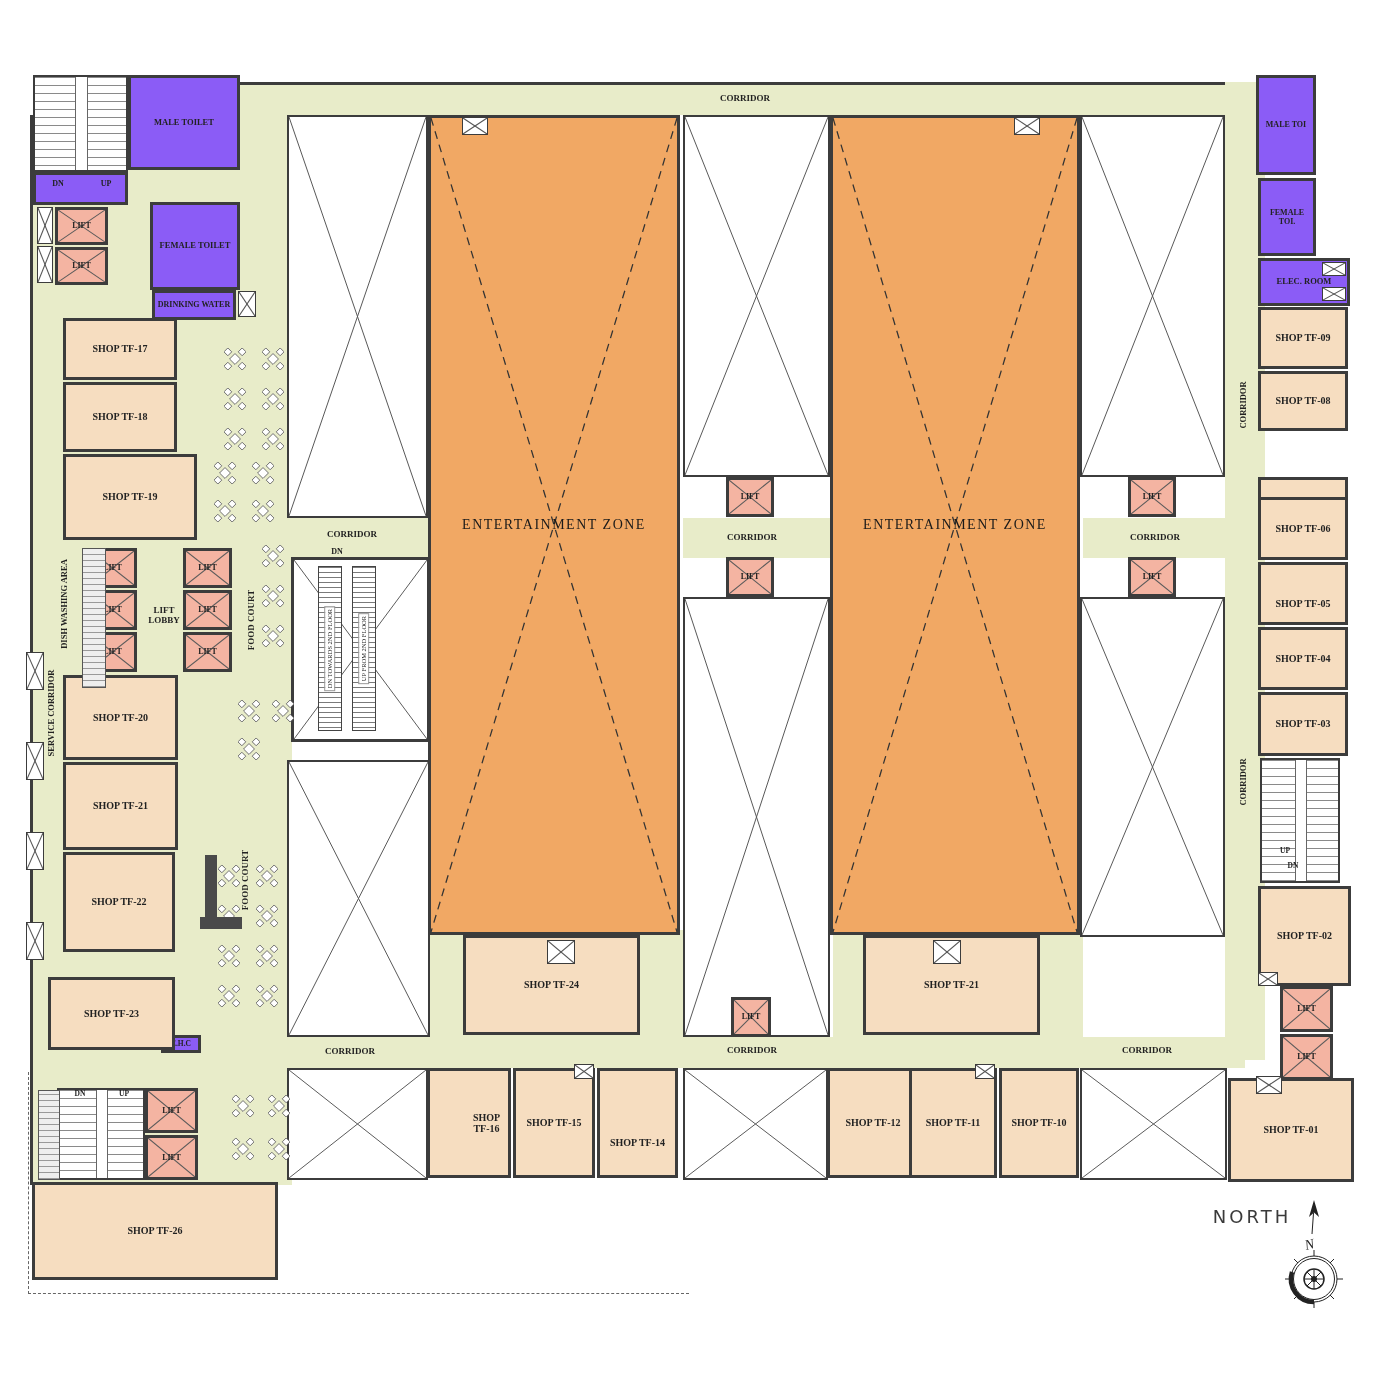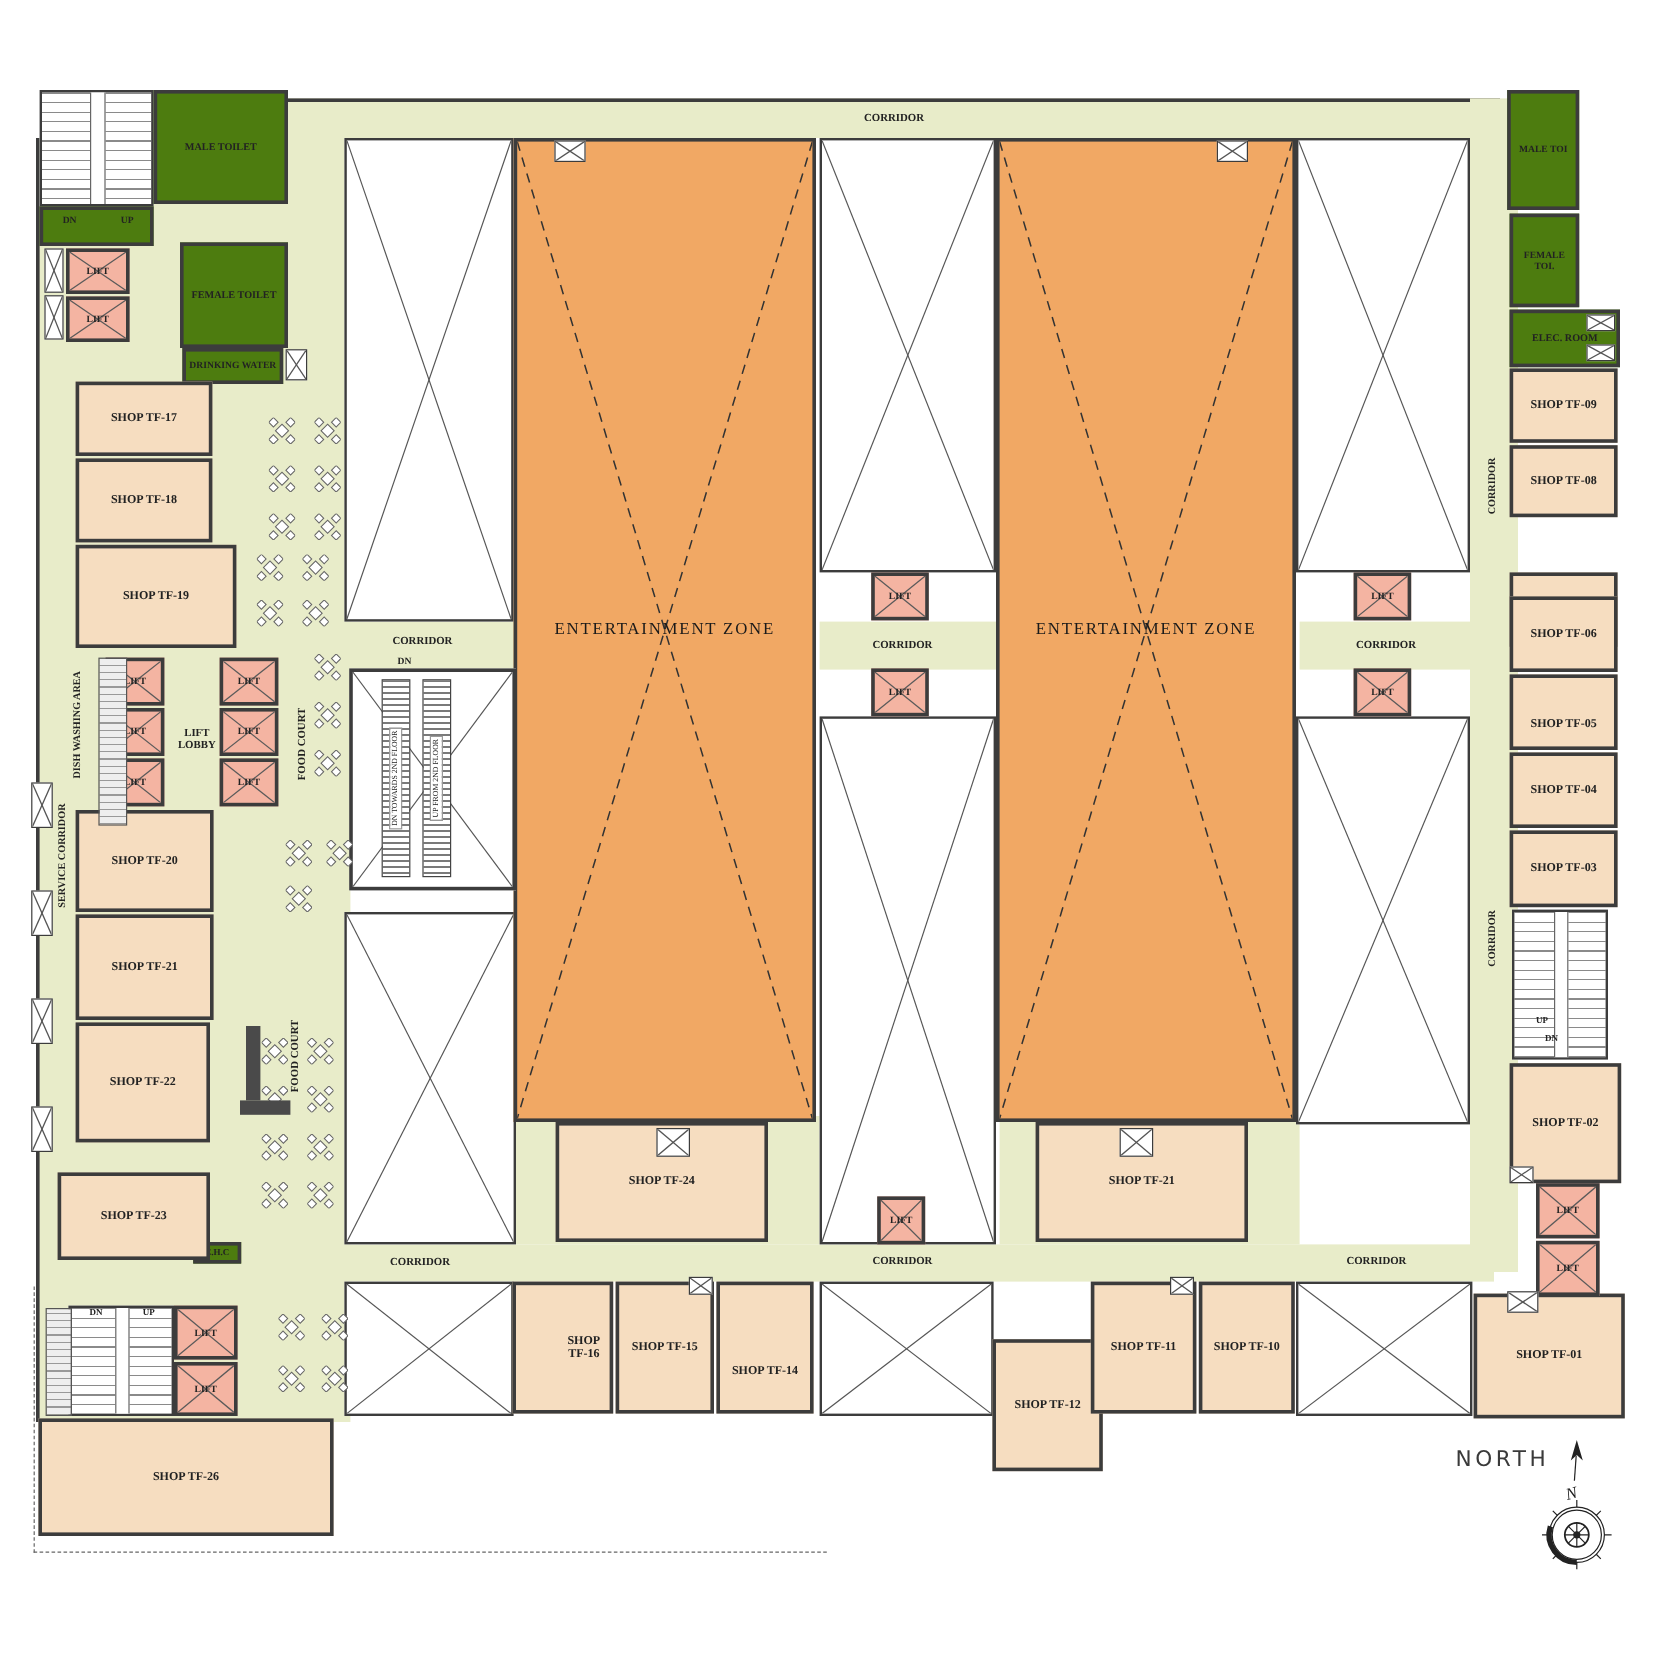--- a/index.html
+++ b/index.html
@@ -4,21 +4,21 @@
 <title>Floor Plan</title>
 <style>
   html,body{margin:0;padding:0;background:#fff}
   #plan{position:relative;width:1400px;height:1400px;background:#fff;overflow:hidden;
         font-family:"Liberation Serif","DejaVu Serif",serif;}
   .zone{position:absolute;background:#e8ecc9;box-sizing:border-box;border:0 solid #3c3c3c;z-index:0}
   .room{position:absolute;box-sizing:border-box;border:3px solid #3c3c3c;
         display:flex;align-items:center;justify-content:center;z-index:2}
   .void{background:#fff;border-width:2px;z-index:1}
   .shaft{background:#fff;border-width:1.5px;z-index:3}
-  .plain{background:#4d7c0f}
+  .plain{background:#8b5cf6}
   .shop{background:#f6ddc0}
   .ez{background:#f1a864}
   .lift{background:#f4b4a2;z-index:3}
   .stairs{background:#fff;border-width:2px;
           background-image:repeating-linear-gradient(180deg,#8a8a8a 0 1px,transparent 1px 8px)}
   .stairs::after{content:"";position:absolute;left:44%;top:0;width:12%;height:100%;
           background:#fff;border-left:1px solid #666;border-right:1px solid #666}
   .room svg.x{position:absolute;left:0;top:0;width:100%;height:100%;z-index:1}
   .lbl{position:relative;z-index:2;font-weight:bold;color:#222;text-align:center;line-height:1.15;padding:0 2px}
   .ez .lbl{font-weight:normal;font-size:14px;letter-spacing:1.5px;color:#1a1a1a}
@@ -206,21 +206,21 @@
     </div>
     <div class="room shop" style="left: 427px; top: 1068px; width: 84px; height: 110px;">
       <span class="lbl" style="font-size: 10px; margin-left: 35px;">SHOP TF-16</span>
     </div>
     <div class="room shop" style="left: 513px; top: 1068px; width: 82px; height: 110px;">
       <span class="lbl" style="font-size: 10px;">SHOP TF-15</span>
     </div>
     <div class="room shop" style="left: 597px; top: 1068px; width: 81px; height: 110px;">
       <span class="lbl" style="font-size: 10px; margin-top: 40px;">SHOP TF-14</span>
     </div>
-    <div class="room shop" style="left: 827px; top: 1116px; width: 92px; height: 110px;">
+    <div class="room shop" style="left: 827px; top: 1068px; width: 92px; height: 110px;">
       <span class="lbl" style="font-size: 10px;">SHOP TF-12</span>
     </div>
     <div class="room shop" style="left: 909px; top: 1068px; width: 88px; height: 110px;">
       <span class="lbl" style="font-size: 10px;">SHOP TF-11</span>
     </div>
     <div class="room shop" style="left: 999px; top: 1068px; width: 80px; height: 110px;">
       <span class="lbl" style="font-size: 10px;">SHOP TF-10</span>
     </div>
     <div class="room shop" style="left: 1228px; top: 1078px; width: 126px; height: 104px;">
       <span class="lbl" style="font-size: 10px;">SHOP TF-01</span>

